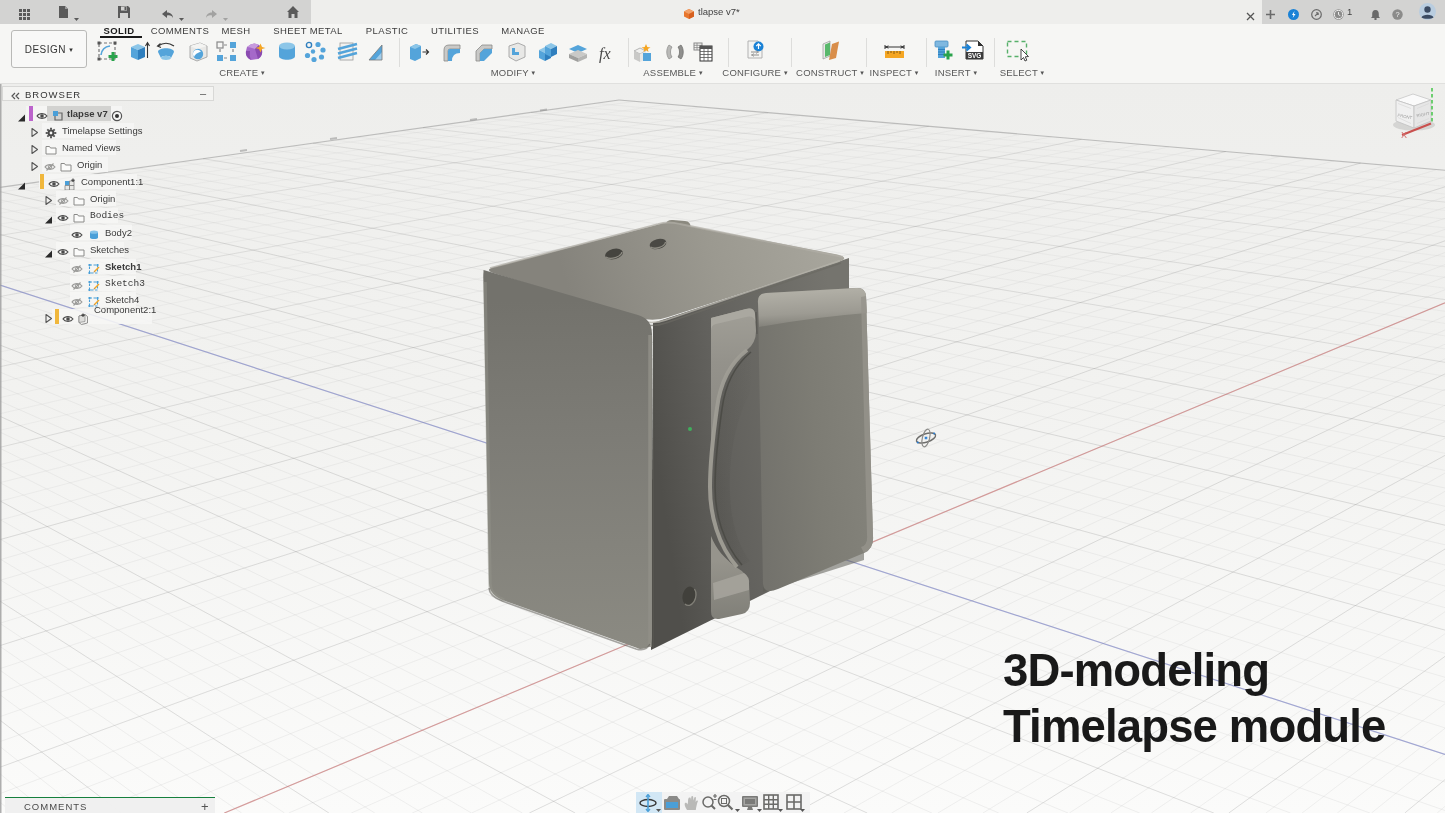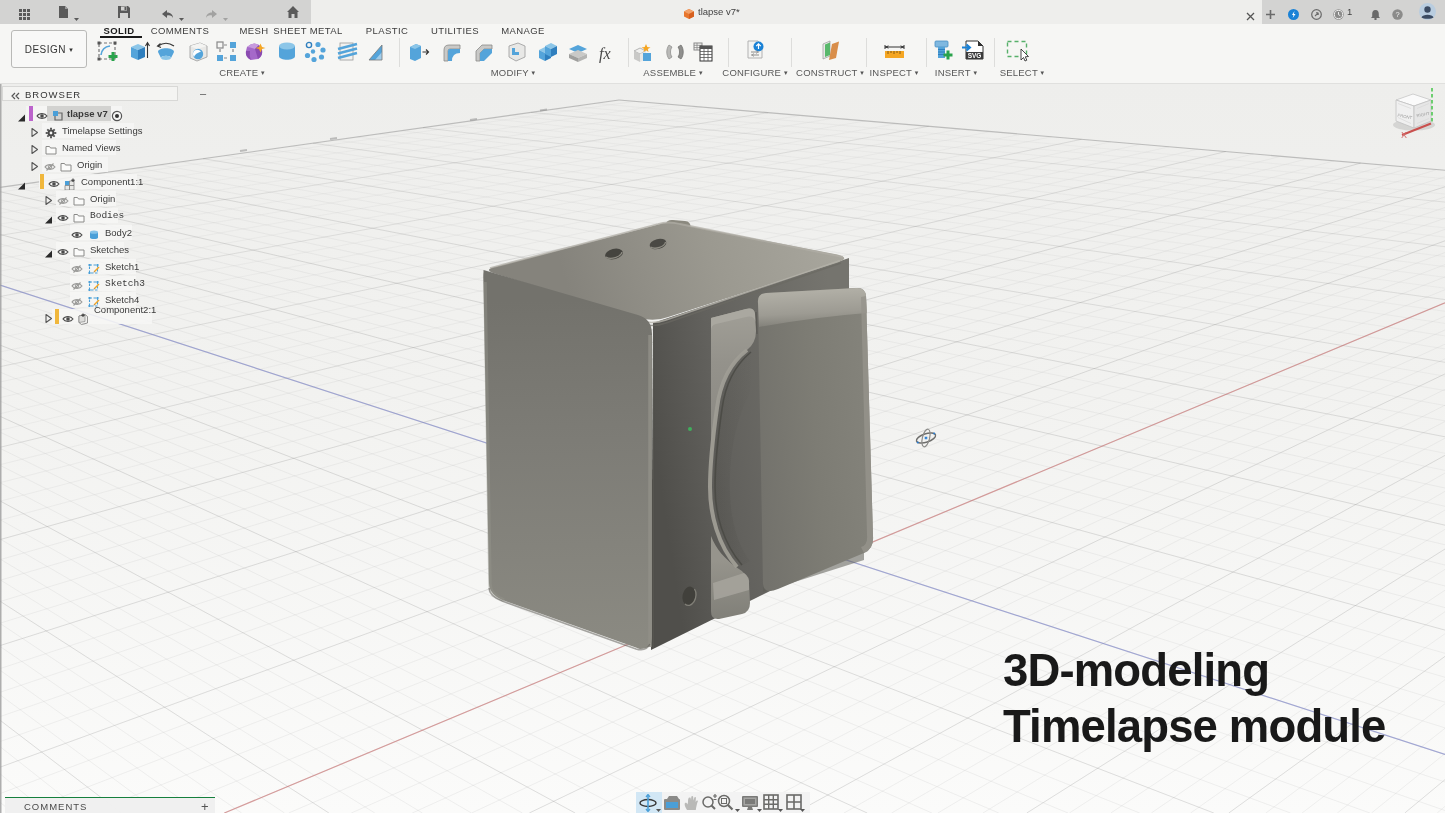--- a/index.html
+++ b/index.html
@@ -7,21 +7,21 @@
 #titlebar{left:0;top:0;width:1445px;height:24px;background:#d3d3d2}
 #doctab{left:311px;top:0;width:951px;height:24px;background:#eeeeec}
 #toolbar{left:0;top:24px;width:1445px;height:60px;background:#f6f6f4;border-bottom:1px solid #e0e0de}
 .tabl{position:absolute;top:25px;font-size:9.5px;color:#3c3c3c;letter-spacing:0.4px;white-space:nowrap;transform:translateX(-50%)}
 .grpl{position:absolute;top:67px;font-size:9.5px;color:#575757;letter-spacing:0.2px;white-space:nowrap;transform:translateX(-50%)}
 .grpl .car{font-size:7px;color:#555;position:relative;top:-1px}
 .sep{position:absolute;top:38px;height:29px;width:1px;background:#dddddb}
 .ticon{position:absolute;top:40px}
 #designbtn{left:11px;top:30px;width:76px;height:38px;background:#f8f8f7;border:1px solid #b9b9b7;border-radius:3px;font-size:10px;color:#333;text-align:center;line-height:37px;letter-spacing:0.5px}
 #browser{left:2px;top:86px;width:218px}
-#bhead{position:absolute;left:0;top:0;width:176px;height:15px;background:rgba(243,243,242,0.95);border:1px solid #d8d8d6;font-size:9.5px;color:#333;letter-spacing:1px}
+#bhead{position:absolute;left:0;top:0;width:212px;height:15px;background:rgba(243,243,242,0.95);border:1px solid #d8d8d6;font-size:9.5px;color:#333;letter-spacing:1px}
 .brow{position:absolute;height:15px;font-size:9.5px;color:#3a3a3a;white-space:nowrap}
 .brbg{position:absolute;height:15px;background:rgba(246,246,245,0.88)}
 .bico{position:absolute;top:0}
 #comments{left:5px;top:797px;width:210px;height:16px;background:rgba(240,240,239,0.97);border-top:1px solid #15803d;font-size:9.5px;color:#4a4a4a;letter-spacing:1px}
 #navbar{left:636px;top:792px;width:174px;height:21px;background:rgba(243,243,242,0.96)}
 #bigtext{left:1003px;top:643px;width:440px;font-size:45.5px;line-height:56px;font-weight:bold;color:#191919;letter-spacing:-0.85px}
 </style></head>
 <body>
 <svg width="1445" height="813" viewBox="0 0 1445 813" style="position:absolute;left:0;top:0">
 <defs>
@@ -352,21 +352,21 @@
     <div class="abs" style="left:1419px;top:3px"><svg width="17" height="17" viewBox="0 0 17 17" style="">
         <circle cx="8.5" cy="8.5" r="8.5" fill="#b9cde0"></circle>
         <circle cx="8.5" cy="6.5" r="3.2" fill="#3b4b63"></circle>
         <path d="M2.5 14.5 C3.5 10.8 13.5 10.8 14.5 14.5 C12.9 16.3 4.1 16.3 2.5 14.5 Z" fill="#3b4b63"></path>
       </svg></div>
   </div>
 <div id="toolbar" class="abs"></div>
 <div id="designbtn" class="abs">DESIGN <span style="font-size:7px;position:relative;top:-1px">▾</span></div>
 <div class="tabl" style="left:119px;font-weight:bold;color:#1a1a1a;">SOLID</div>
 <div class="tabl" style="left:180px;">COMMENTS</div>
-<div class="tabl" style="left:254px;">MESH</div>
+<div class="tabl" style="left:236px;">MESH</div>
 <div class="tabl" style="left:308px;">SHEET METAL</div>
 <div class="tabl" style="left:387px;">PLASTIC</div>
 <div class="tabl" style="left:455px;">UTILITIES</div>
 <div class="tabl" style="left:523px;">MANAGE</div>
 <div class="abs" style="left:100px;top:36px;width:42px;height:2px;background:#1a1a1a"></div>
 <div class="grpl" style="left:242px">CREATE <span class="car">▾</span></div>
 <div class="grpl" style="left:513px">MODIFY <span class="car">▾</span></div>
 <div class="grpl" style="left:673px">ASSEMBLE <span class="car">▾</span></div>
 <div class="grpl" style="left:755px">CONFIGURE <span class="car">▾</span></div>
 <div class="grpl" style="left:830px">CONSTRUCT <span class="car">▾</span></div>
@@ -669,21 +669,21 @@
         <path d="M2.5 9.5 L9.5 2.5" stroke="#9a9a98" stroke-width="1.1"></path>
       </svg></div>
     <div class="bico" style="position:absolute;left:86px;top:175px"><svg width="12" height="12" viewBox="0 0 12 12" style="">
         <rect x="1.5" y="2" width="8" height="8" fill="none" stroke="#4a9fd8" stroke-width="1.1" stroke-dasharray="2.5 1.5"></rect>
         <rect x="0.5" y="1" width="2" height="2" fill="#4a9fd8"></rect>
         <rect x="8.5" y="1" width="2" height="2" fill="#4a9fd8"></rect>
         <rect x="0.5" y="9" width="2" height="2" fill="#4a9fd8"></rect>
         <path d="M6 8 L10.5 3.5 L11.5 4.5 L7 9 Z" fill="#f5a623"></path>
         <path d="M6 8 L7 9 L5.6 9.4 Z" fill="#8a5a10"></path>
       </svg></div>
-    <div class="brow" style="left:103px;top:175px;">Sketch1</div>
+    <div class="brow" style="left:103px;top:175px;font-weight:bold;">Sketch1</div>
     <div class="brbg" style="left:68px;top:190px;width:66px"></div>
     <div class="bico" style="position:absolute;left:69px;top:192px"><svg width="12" height="12" viewBox="0 0 12 12" style="">
         <path d="M1 6 C3 2.8 9 2.8 11 6 C9 9.2 3 9.2 1 6 Z" fill="none" stroke="#9a9a98" stroke-width="1.1"></path>
         <circle cx="6" cy="6" r="1.8" fill="none" stroke="#9a9a98" stroke-width="1"></circle>
         <path d="M2.5 9.5 L9.5 2.5" stroke="#9a9a98" stroke-width="1.1"></path>
       </svg></div>
     <div class="bico" style="position:absolute;left:86px;top:192px"><svg width="12" height="12" viewBox="0 0 12 12" style="">
         <rect x="1.5" y="2" width="8" height="8" fill="none" stroke="#4a9fd8" stroke-width="1.1" stroke-dasharray="2.5 1.5"></rect>
         <rect x="0.5" y="1" width="2" height="2" fill="#4a9fd8"></rect>
         <rect x="8.5" y="1" width="2" height="2" fill="#4a9fd8"></rect>

